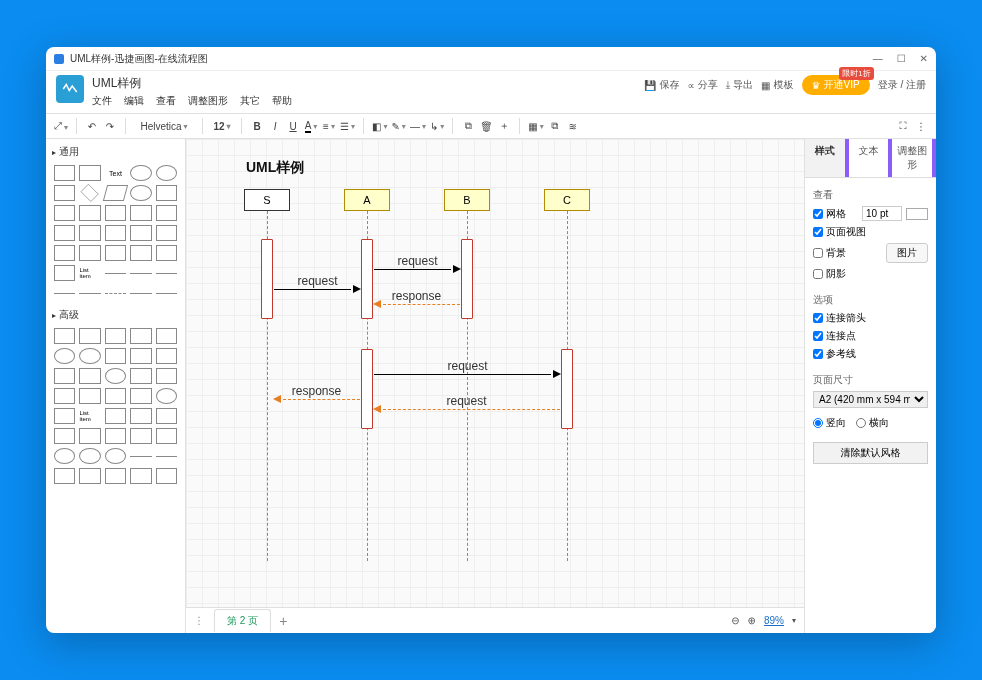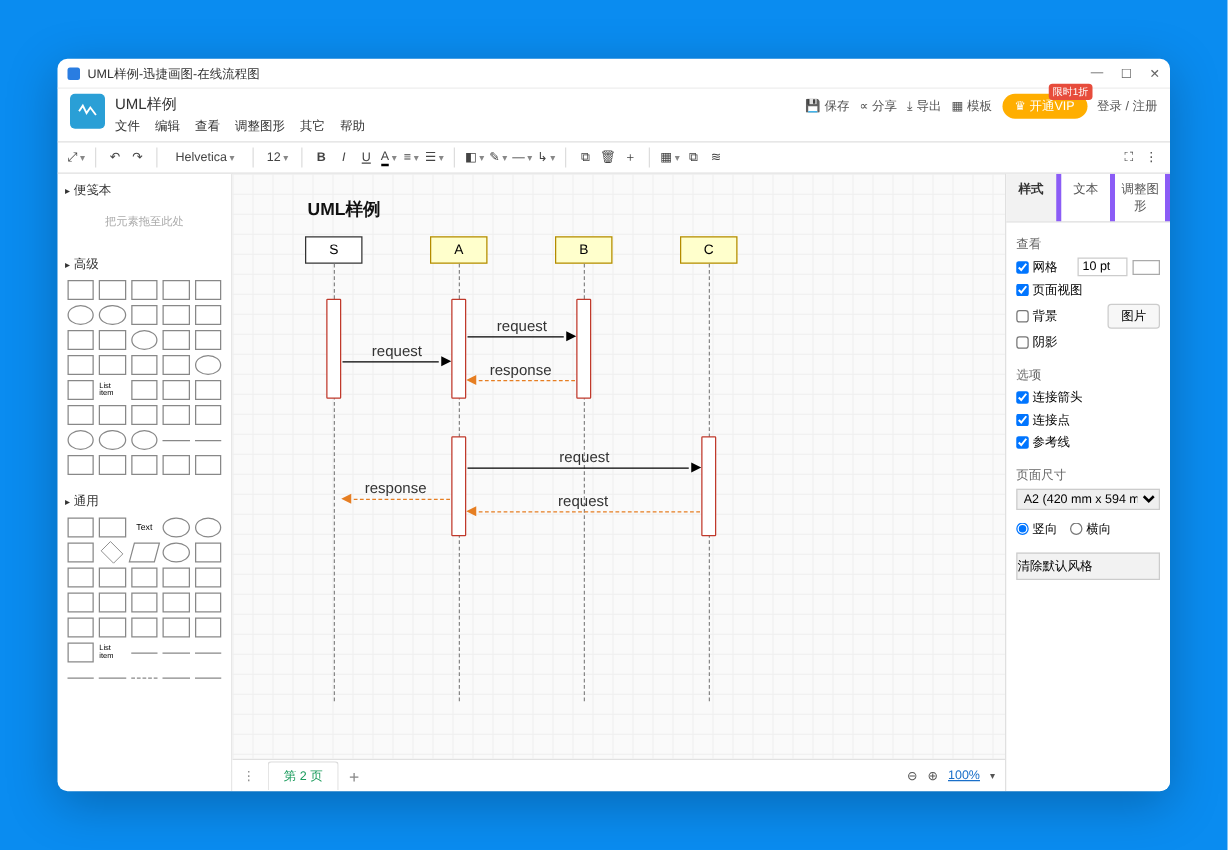--- a/index.html
+++ b/index.html
@@ -25,21 +25,21 @@
 .header-right .act { display: flex; align-items: center; gap: 3px; cursor: pointer; }
 .vip-btn { background: #ffae00; color: #fff; padding: 3px 10px; border-radius: 12px; font-size: 10px; cursor: pointer; position: relative; display: flex; align-items: center; gap: 3px; }
 .vip-badge { position: absolute; top: -8px; right: -4px; background: #e74c3c; color: #fff; font-size: 8px; padding: 1px 3px; border-radius: 3px; }
 
 
 .toolbar { display: flex; align-items: center; height: 26px; border-top: 1px solid #e0e0e0; border-bottom: 1px solid #e0e0e0; padding: 0 8px; gap: 4px; font-size: 10px; color: #444; }
 .tb-sep { width: 1px; height: 16px; background: #ddd; margin: 0 4px; }
 .tb-btn { min-width: 14px; height: 16px; display: flex; align-items: center; justify-content: center; cursor: pointer; }
 .tb-dd::after { content: "▾"; font-size: 8px; margin-left: 2px; color: #888; }
 .tb-font { width: 60px; }
-.tb-size { width: 22px; }
+.tb-size { width: 22px; font-weight: bold; }
 .toolbar .spacer { flex: 1; }
 
 
 .main { flex: 1; display: flex; overflow: hidden; }
 
 
 .left { width: 140px; border-right: 1px solid #e0e0e0; display: flex; flex-direction: column; font-size: 10px; }
 .search { display: flex; align-items: center; padding: 4px; border-bottom: 1px solid #eee; }
 .search input { flex: 1; border: 1px solid #ddd; border-radius: 3px; padding: 2px 4px; font-size: 10px; }
 .search .mag { width: 14px; text-align: center; color: #888; cursor: pointer; }
@@ -89,21 +89,21 @@
 .rtab.active { background: #f2f2f2; color: #333; font-weight: bold; }
 .rbody { padding: 6px 8px; display: flex; flex-direction: column; gap: 4px; }
 .rlabel { color: #666; font-size: 10px; margin-top: 4px; }
 .rrow { display: flex; align-items: center; gap: 4px; }
 .rrow label { display: flex; align-items: center; gap: 3px; }
 .rrow input[type=checkbox], .rrow input[type=radio] { width: 10px; height: 10px; }
 .rbtn { border: 1px solid #ccc; background: #f7f7f7; padding: 2px 10px; border-radius: 3px; cursor: pointer; font-size: 10px; }
 .rnum { width: 40px; border: 1px solid #ccc; padding: 1px 3px; font-size: 10px; }
 .rswatch { width: 22px; height: 12px; border: 1px solid #aaa; background: #fff; cursor: pointer; }
 .rsel { width: 100%; border: 1px solid #ccc; font-size: 10px; padding: 1px; }
-.rbtn-wide { width: 100%; border: 1px solid #ccc; background: #f2f2f2; padding: 3px 0; cursor: pointer; margin-top: 8px; }
+.rbtn-wide { width: 100%; border: 1px solid #ccc; background: #f2f2f2; padding: 3px 0; text-align: center; cursor: pointer; margin-top: 8px; }
 </style>
 </head>
 <body>
 
 <div class="frame">
 
   <div class="titlebar">
     <div class="icn"></div>
     <span>UML样例-迅捷画图-在线流程图</span>
     <div class="wctrl">
@@ -184,22 +184,58 @@
     <div class="spacer"></div>
     <span class="tb-btn">⛶</span>
     <span class="tb-btn">⋮</span>
   </div>
 
   <div class="main">
 
     <div class="left">
       <div class="pal-scroll">
         <div class="pal-sec">
-          <div class="pal-sec-h">便笺本</div>
-          <div class="drop-hint">把元素拖至此处</div>
+          <div class="pal-sec-h">通用</div>
+          <div class="shape-grid">
+            <div class="shp"></div>
+              <div class="shp"></div>
+              <div style="font-size:7px;display:flex;align-items:center;justify-content:center;">Text</div>
+              <div class="shp ell"></div>
+              <div class="shp ell"></div>
+            <div class="shp"></div>
+              <div class="shp" style="transform:rotate(45deg) scale(0.7);"></div>
+              <div class="shp" style="transform:skewX(-15deg);"></div>
+              <div class="shp ell"></div>
+              <div class="shp"></div>
+            <div class="shp"></div>
+              <div class="shp"></div>
+              <div class="shp"></div>
+              <div class="shp"></div>
+              <div class="shp"></div>
+            <div class="shp"></div>
+              <div class="shp"></div>
+              <div class="shp"></div>
+              <div class="shp"></div>
+              <div class="shp"></div>
+            <div class="shp"></div>
+              <div class="shp"></div>
+              <div class="shp"></div>
+              <div class="shp"></div>
+              <div class="shp"></div>
+            <div class="shp"></div>
+              <div style="font-size:6px;display:flex;align-items:center;">List item</div>
+              <div class="shp line"></div>
+              <div class="shp line"></div>
+              <div class="shp line"></div>
+            <div class="shp line"></div>
+              <div class="shp line"></div>
+              <div class="shp line" style="border-top-style:dashed;"></div>
+              <div class="shp line"></div>
+              <div class="shp line"></div>
+          </div>
         </div>
         <div class="pal-sec">
           <div class="pal-sec-h">高级</div>
           <div class="shape-grid">
             <div class="shp"></div>
               <div class="shp"></div>
               <div class="shp"></div>
               <div class="shp"></div>
               <div class="shp"></div>
             <div class="shp ell"></div>
@@ -230,60 +266,20 @@
             <div class="shp ell"></div>
               <div class="shp ell"></div>
               <div class="shp ell"></div>
               <div class="shp line"></div>
               <div class="shp line"></div>
             <div class="shp"></div>
               <div class="shp"></div>
               <div class="shp"></div>
               <div class="shp"></div>
               <div class="shp"></div>
-          </div>
-        </div>
-        <div class="pal-sec">
-          <div class="pal-sec-h">通用</div>
-          <div class="shape-grid">
-            <div class="shp"></div>
-              <div class="shp"></div>
-              <div style="font-size:7px;display:flex;align-items:center;justify-content:center;">Text</div>
-              <div class="shp ell"></div>
-              <div class="shp ell"></div>
-            <div class="shp"></div>
-              <div class="shp" style="transform:rotate(45deg) scale(0.7);"></div>
-              <div class="shp" style="transform:skewX(-15deg);"></div>
-              <div class="shp ell"></div>
-              <div class="shp"></div>
-            <div class="shp"></div>
-              <div class="shp"></div>
-              <div class="shp"></div>
-              <div class="shp"></div>
-              <div class="shp"></div>
-            <div class="shp"></div>
-              <div class="shp"></div>
-              <div class="shp"></div>
-              <div class="shp"></div>
-              <div class="shp"></div>
-            <div class="shp"></div>
-              <div class="shp"></div>
-              <div class="shp"></div>
-              <div class="shp"></div>
-              <div class="shp"></div>
-            <div class="shp"></div>
-              <div style="font-size:6px;display:flex;align-items:center;">List item</div>
-              <div class="shp line"></div>
-              <div class="shp line"></div>
-              <div class="shp line"></div>
-            <div class="shp line"></div>
-              <div class="shp line"></div>
-              <div class="shp line" style="border-top-style:dashed;"></div>
-              <div class="shp line"></div>
-              <div class="shp line"></div>
           </div>
         </div>
       </div>
     </div>
 
     <div class="canvas-wrap">
       <div class="canvas">
         <div class="canvas-title">UML样例</div>
 
         <div class="lifeline-head s" style="left:58px;top:50px;">S</div>
@@ -336,21 +332,21 @@
           </div>
       </div>
       <div class="bottom">
         <span style="color:#888;cursor:pointer;margin-right:10px;">⋮</span>
         <span class="page-tab">第 2 页</span>
         <span class="add-page">+</span>
         <div class="spacer"></div>
         <div class="zoom-ctrl">
           <span class="z">⊖</span>
           <span class="z">⊕</span>
-          <span class="pct">100%</span>
+          <span class="pct">89%</span>
           <span style="font-size:8px;">▾</span>
         </div>
       </div>
     </div>
 
     <div class="right">
       <div class="rtabs">
         <div class="rtab active">样式</div>
         <div class="rtab">文本</div>
         <div class="rtab">调整图形</div>

